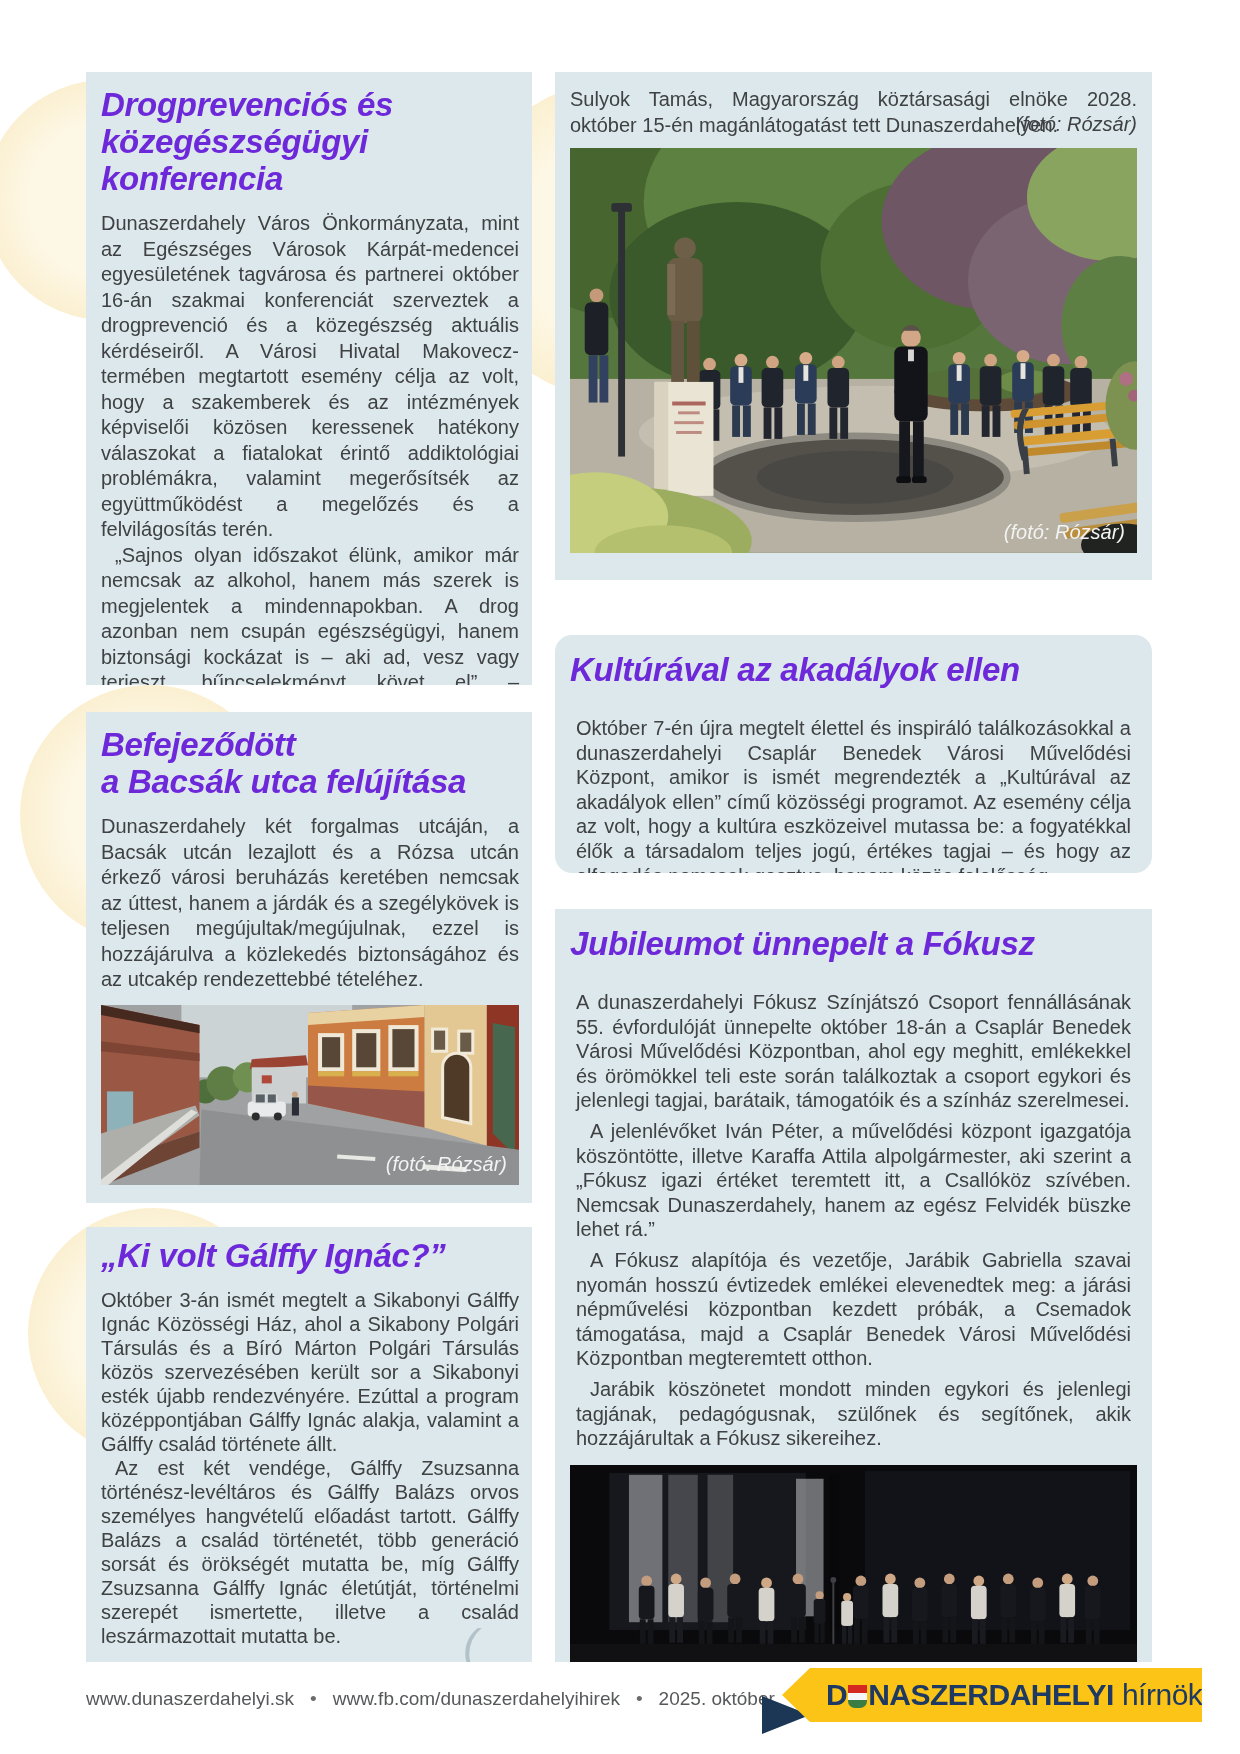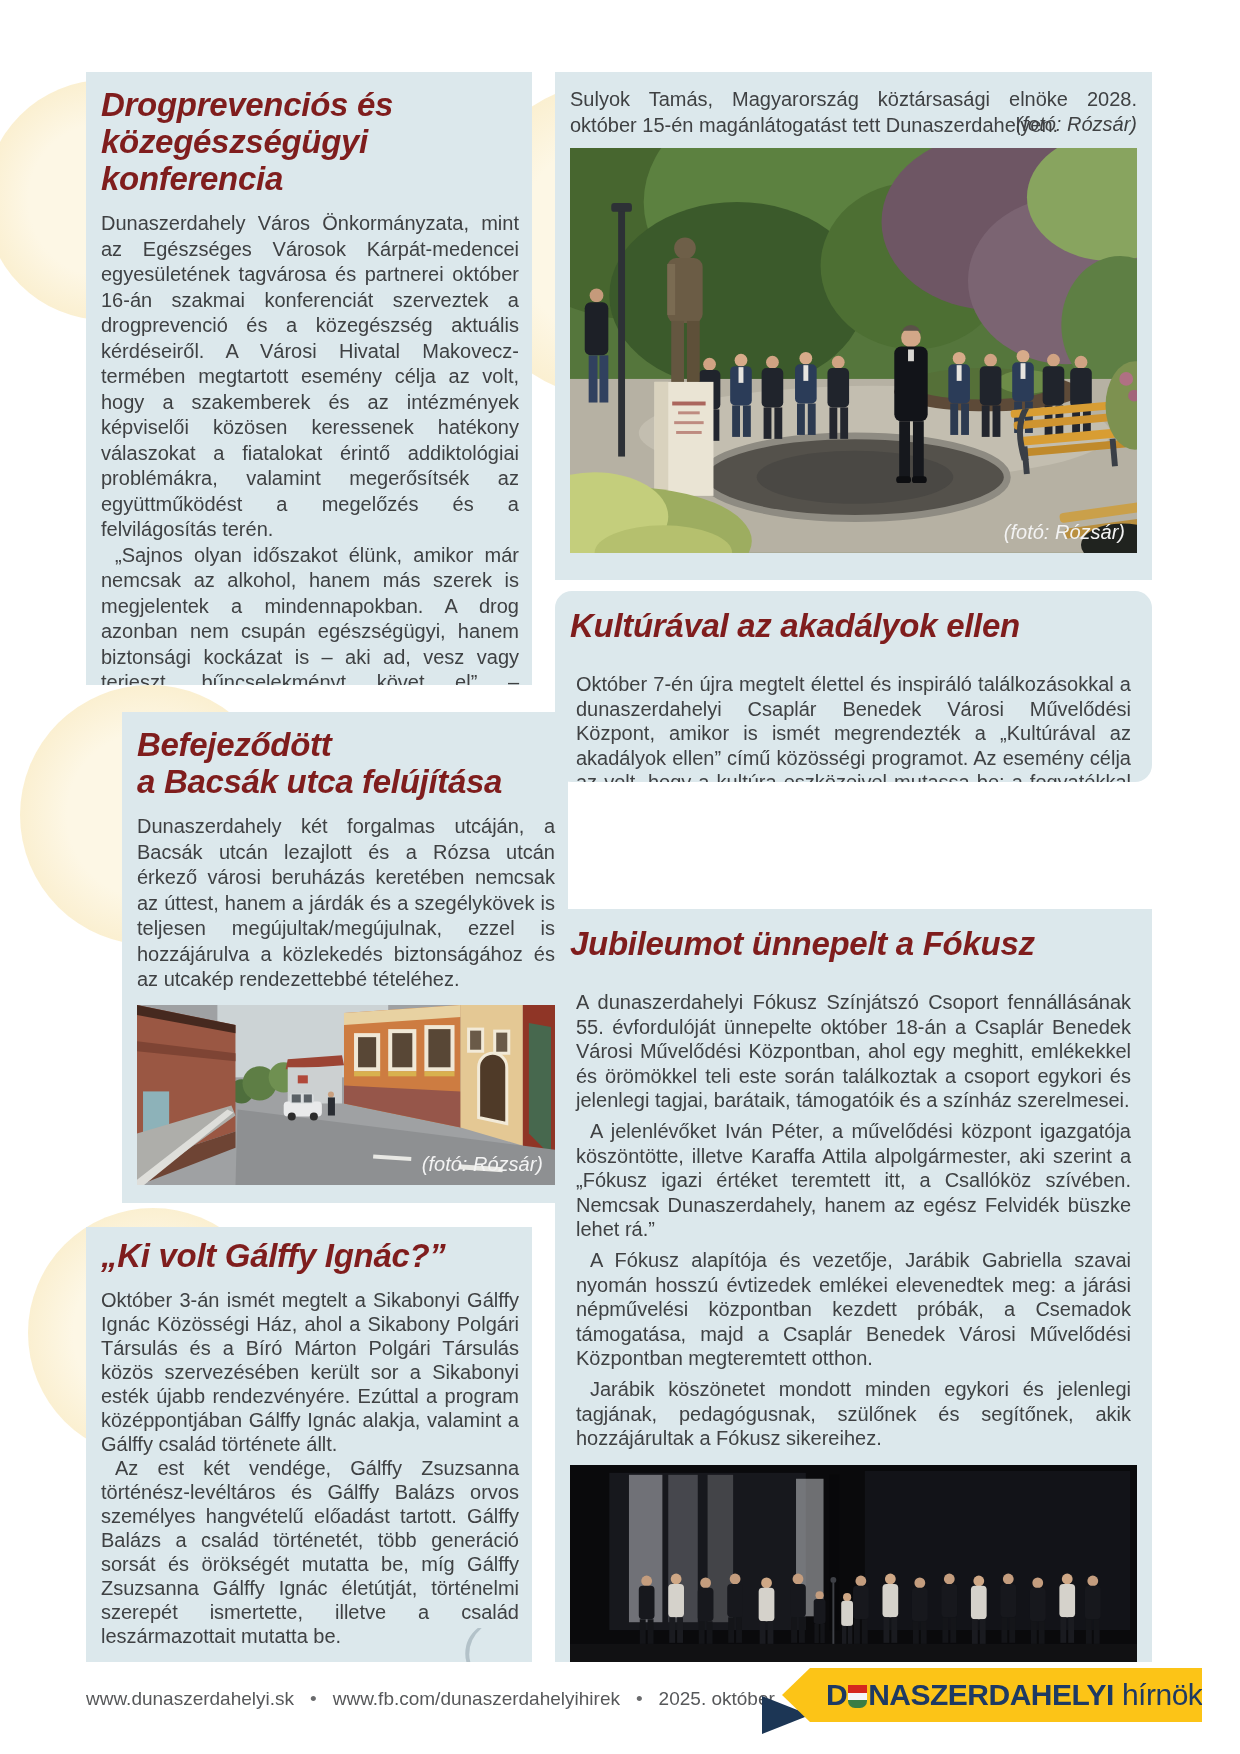--- a/index.html
+++ b/index.html
@@ -12,21 +12,21 @@
     position:absolute; border-radius:50%; z-index:0;
     background:radial-gradient(circle, #fdf7e5 45%, #f8e7ba 100%);
   }
   .box {
     position:absolute; background:#dce8ec; z-index:1; box-sizing:border-box;
     overflow:hidden;
   }
   .box.lcol { left:86px; width:446px; padding:14px 13px 0 15px; }
   .box.rcol { left:555px; width:597px; padding:16px 15px 0 15px; }
   .title {
-    margin:0; font-style:italic; font-weight:bold; color:#7f1d1d;
+    margin:0; font-style:italic; font-weight:bold; color:#6d28d9;
     font-size:33px; line-height:37px; letter-spacing:-0.3px;
   }
   .title span { display:block; }
   .body { margin-top:14px; }
   .body p {
     margin:0; font-size:20px; line-height:25.5px; color:#3f4143;
     text-align:justify;
   }
   .body p + p { text-indent:14px; }
   .body.tight p { line-height:24px; }
@@ -91,21 +91,21 @@
     <h2 class="title">
       <span>Drogprevenciós és</span>
       <span>közegészségügyi konferencia</span>
     </h2>
     <div class="body">
       <p>Dunaszerdahely Város Önkormányzata, mint az Egészséges Városok Kárpát-medencei egyesületének tagvárosa és partnerei október 16-án szakmai konferenciát szerveztek a drogprevenció és a közegészség aktuális kérdéseiről. A Városi Hivatal Makovecz-termében megtartott esemény célja az volt, hogy a szakemberek és az intézmények képviselői közösen keressenek hatékony válaszokat a fiatalokat érintő addiktológiai problémákra, valamint megerősítsék az együttműködést a megelőzés és a felvilágosítás terén.</p>
       <p>„Sajnos olyan időszakot élünk, amikor már nemcsak az alkohol, hanem más szerek is megjelentek a mindennapokban. A drog azonban nem csupán egészségügyi, hanem biztonsági kockázat is – aki ad, vesz vagy terjeszt, bűncselekményt követ el” – figyelmeztetett az eseményen Hájos Zoltán polgármester.</p>
     </div>
   </section>
 
-  <section class="box lcol" style="top:712px; height:491px;margin-left:36px;">
+  <section class="box lcol" style="top:712px; height:491px;">
     <h2 class="title">
       <span>Befejeződött</span>
       <span>a Bacsák utca felújítása</span>
     </h2>
     <div class="body">
       <p>Dunaszerdahely két forgalmas utcáján, a Bacsák utcán lezajlott és a Rózsa utcán érkező városi beruházás keretében nemcsak az úttest, hanem a járdák és a szegélykövek is teljesen megújultak/megújulnak, ezzel is hozzájárulva a közlekedés biztonságához és az utcakép rendezettebbé tételéhez.</p>
     </div>
     <figure class="photo" style="margin:12px 0 0 0;">
       <svg viewBox="0 0 416 180" preserveAspectRatio="none">
         <rect width="416" height="180" fill="#9fa1a3"></rect>
@@ -255,21 +255,21 @@
         <ellipse cx="95" cy="412" rx="70" ry="28" fill="#b5c06e"></ellipse>
         <ellipse cx="575" cy="262" rx="30" ry="45" fill="#7d9150"></ellipse>
         <circle cx="566" cy="235" r="7" fill="#b07083"></circle>
         <circle cx="574" cy="252" r="6" fill="#a3647a"></circle>
         <ellipse cx="562" cy="404" rx="42" ry="22" fill="#20231f"></ellipse>
       </svg>
       <figcaption class="photo-caption">(fotó: Rózsár)</figcaption>
     </figure>
   </section>
 
-  <section class="box rcol" style="top:591px; height:191px;border-radius:17px;">
+  <section class="box rcol" style="top:635px; height:238px;border-radius:17px;">
     <h2 class="title">Kultúrával az akadályok ellen</h2>
     <div class="rbody">
       <p>Október 7-én újra megtelt élettel és inspiráló találkozásokkal a dunaszerdahelyi Csaplár Benedek Városi Művelődési Központ, amikor is ismét megrendezték a „Kultúrával az akadályok ellen” című közösségi programot. Az esemény célja az volt, hogy a kultúra eszközeivel mutassa be: a fogyatékkal élők a társadalom teljes jogú, értékes tagjai – és hogy az elfogadás nemcsak gesztus, hanem közös felelősség.</p>
     </div>
   </section>
 
   <section class="box rcol" style="top:909px; height:753px;">
     <h2 class="title">Jubileumot ünnepelt a Fókusz</h2>
     <div class="rbody">
       <p>A dunaszerdahelyi Fókusz Színjátszó Csoport fennállásának 55. évfordulóját ünnepelte október 18-án a Csaplár Benedek Városi Művelődési Központban, ahol egy meghitt, emlékekkel és örömökkel teli este során találkoztak a csoport egykori és jelenlegi tagjai, barátaik, támogatóik és a színház szerelmesei.</p>

